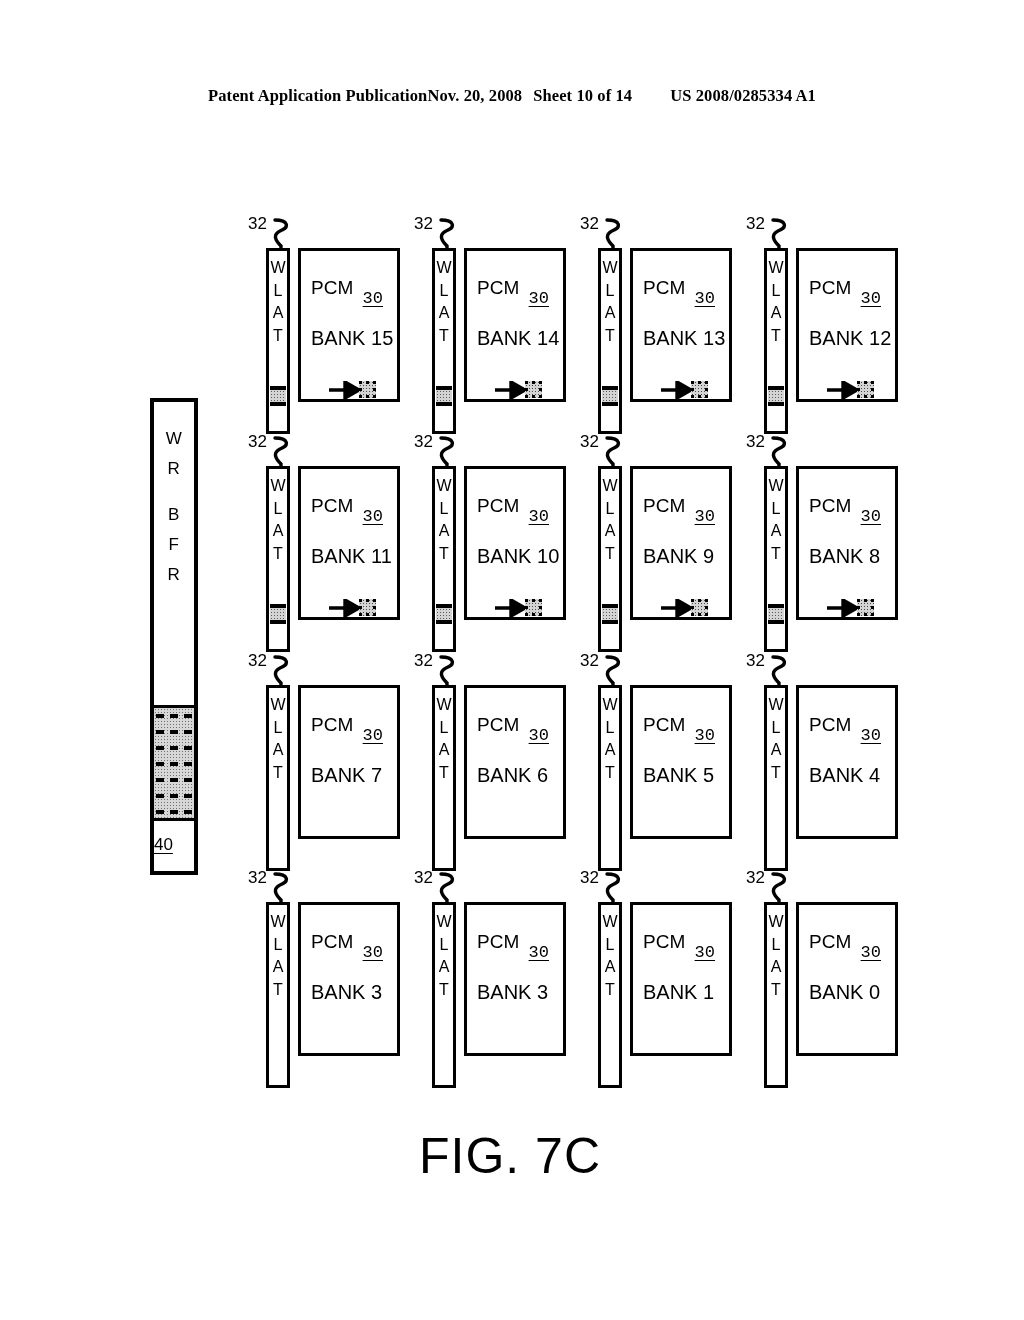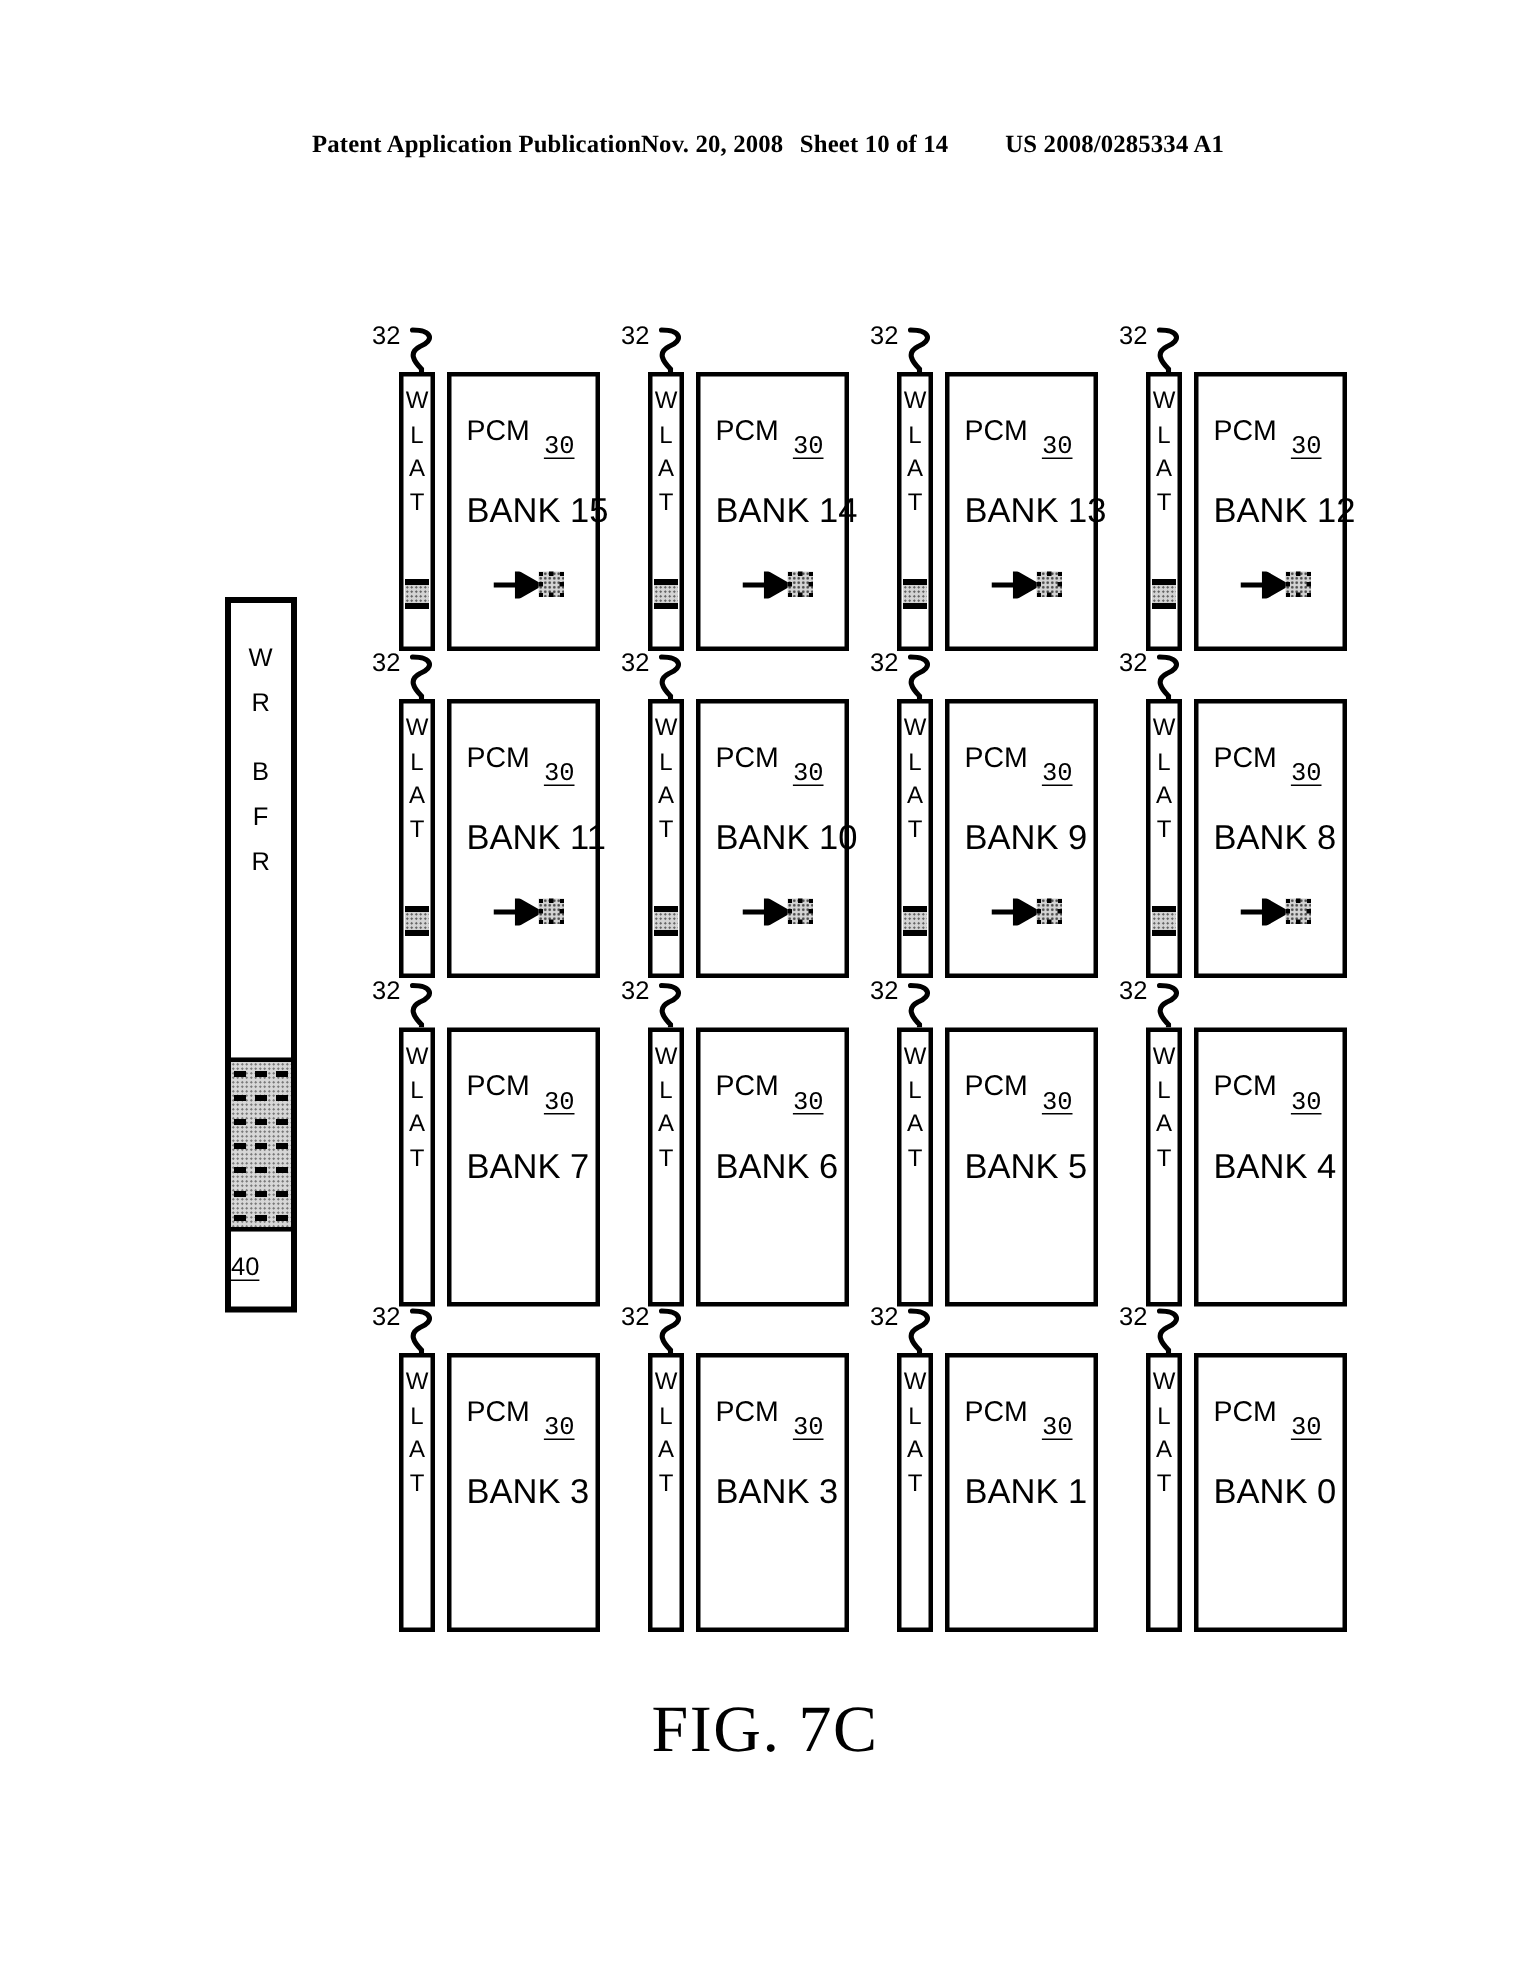--- a/index.html
+++ b/index.html
@@ -158,21 +158,21 @@
     border-bottom: 4px dashed #000;
     box-sizing: border-box;
   }
 
   
   .pcm-box {
     position: absolute;
     left: 50px;
     top: 0;
     width: 102px;
-    height: 186px;
+    height: 154px;
     border: 3px solid #000;
     background: #fff;
     box-sizing: border-box;
   }
   .pcm-line1 {
     position: absolute;
     left: 10px;
     top: 26px;
     font-size: 19px;
     white-space: nowrap;
@@ -183,21 +183,21 @@
     top: 38px;
     font-size: 17px;
     text-decoration: underline;
     text-underline-offset: 3px;
     font-family: Liberation Mono, monospace;
   }
   .pcm-bank {
     position: absolute;
     left: 10px;
     top: 76px;
-    font-size: 23px;
+    font-size: 20px;
     white-space: nowrap;
   }
 
   
   .marker {
     position: absolute;
     left: 28px;
     top: 126px;
     width: 52px;
     height: 26px;
@@ -220,23 +220,23 @@
     box-sizing: border-box;
   }
 
   
   .fig-caption {
     position: absolute;
     left: 0;
     top: 1127px;
     width: 1020px;
     text-align: center;
-    font-size: 44px;
+    font-size: 50px;
     letter-spacing: 1px;
-    font-family: Liberation Serif, serif;
+    font-family: Liberation Sans, sans-serif;
   }
 </style>
 </head>
 <body>
 
 <div class="page-header">
   <span class="hdr-pub">Patent Application Publication</span>
   <span class="hdr-date">Nov. 20, 2008</span>
   <span class="hdr-sheet">Sheet 10 of 14</span>
   <span class="hdr-patno">US 2008/0285334 A1</span>

